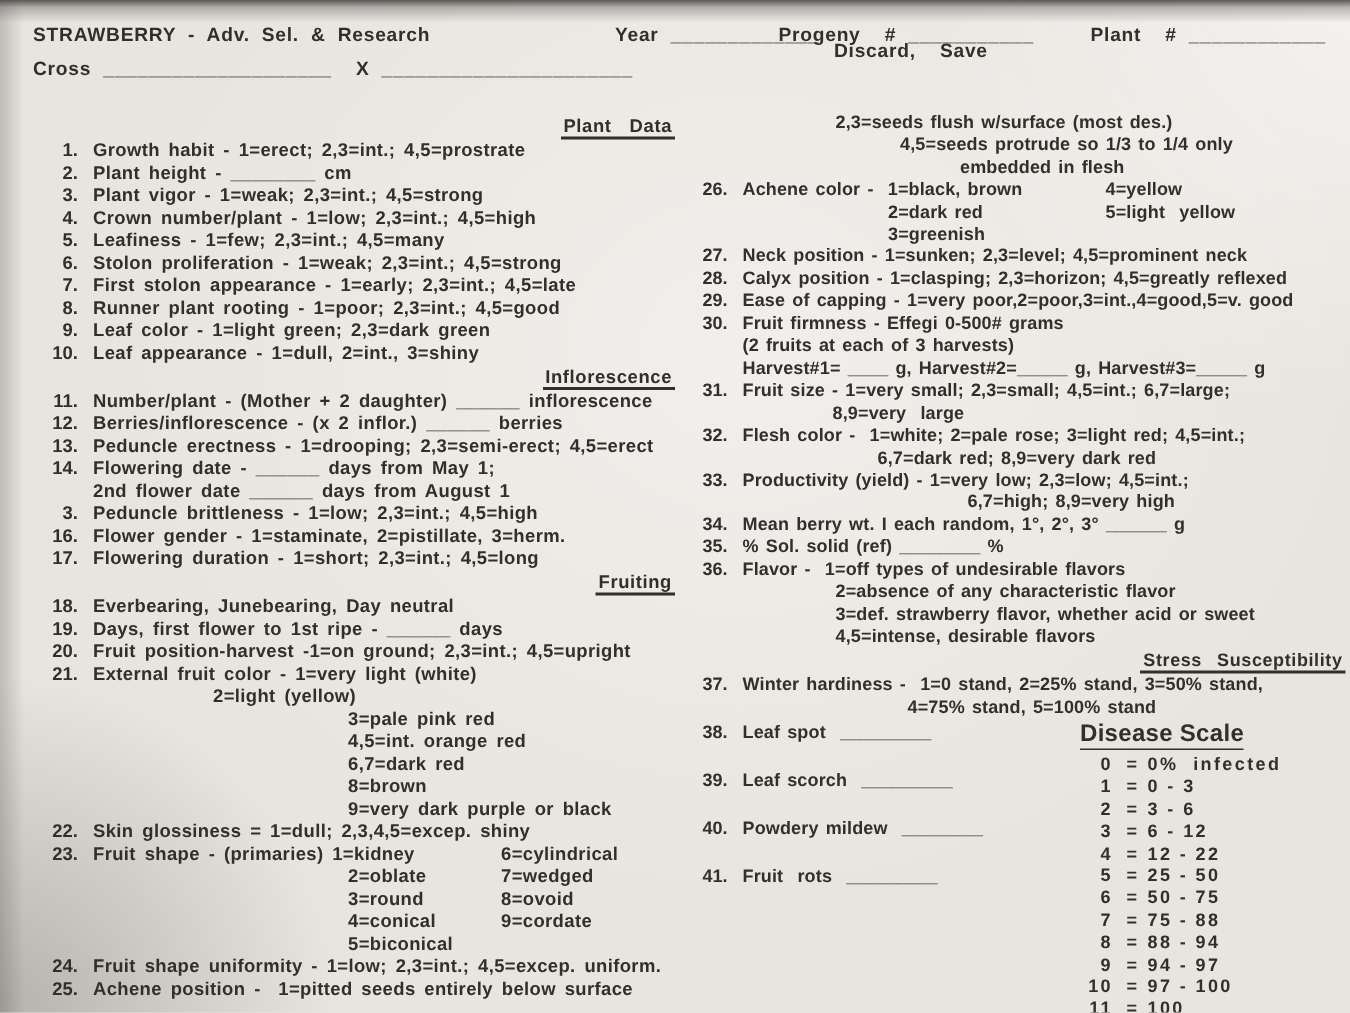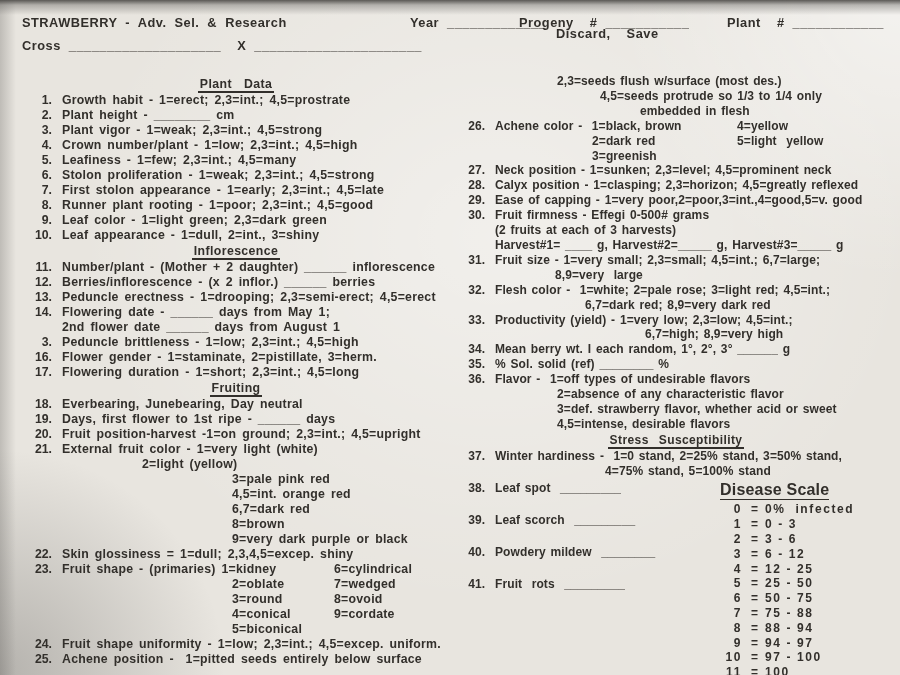--- a/index.html
+++ b/index.html
@@ -24,21 +24,21 @@
   .h-cross{left:22px;top:38px;}
   .h-discard{left:556px;top:26px;text-align:right;}
   .col{position:absolute;}
   .col-left{left:22px;top:76px;width:428px;}
   .col-right{left:455px;top:74px;width:442px;}
   .line{position:relative;padding-left:40px;line-height:15px;min-height:15px;
         font-size:12.3px;letter-spacing:.25px;word-spacing:2.2px;white-space:pre;}
   .col-right .line{font-size:12px;letter-spacing:.1px;word-spacing:1.3px;line-height:14.9px;min-height:14.9px;}
   .num{position:absolute;left:0;top:0;width:30px;text-align:right;letter-spacing:0;}
   .t2{position:absolute;top:0;}
-  .line.heading{padding-left:0;text-align:center;margin-top:1px;margin-bottom:1px;}
+  .line.heading{padding-left:0;text-align:right;margin-top:1px;margin-bottom:1px;}
   .hd{border-bottom:2px solid #322f2b;padding:0 2px 0 2px;letter-spacing:.4px;}
   .bottom{position:relative;margin-top:3px;}
   .bottom .line{margin-bottom:17px;}
   .scale{position:absolute;left:265px;top:0;}
   .scale-title{display:inline-block;border-bottom:1.8px solid #322f2b;margin-bottom:2px;
                font-size:16px;letter-spacing:.2px;}
   .srow{display:flex;line-height:14.8px;font-size:12px;}
   .sk{width:22px;text-align:right;letter-spacing:1.6px;}
   .seq{padding:0 7px 0 9px;}
   .sv{letter-spacing:1.6px;white-space:pre;}
@@ -154,21 +154,21 @@
               <span class="sv">3 - 6</span>
             </div>
             <div class="srow">
               <span class="sk">3</span>
               <span class="seq">=</span>
               <span class="sv">6 - 12</span>
             </div>
             <div class="srow">
               <span class="sk">4</span>
               <span class="seq">=</span>
-              <span class="sv">12 - 25</span>
+              <span class="sv">12 - 22</span>
             </div>
             <div class="srow">
               <span class="sk">5</span>
               <span class="seq">=</span>
               <span class="sv">25 - 50</span>
             </div>
             <div class="srow">
               <span class="sk">6</span>
               <span class="seq">=</span>
               <span class="sv">50 - 75</span>

